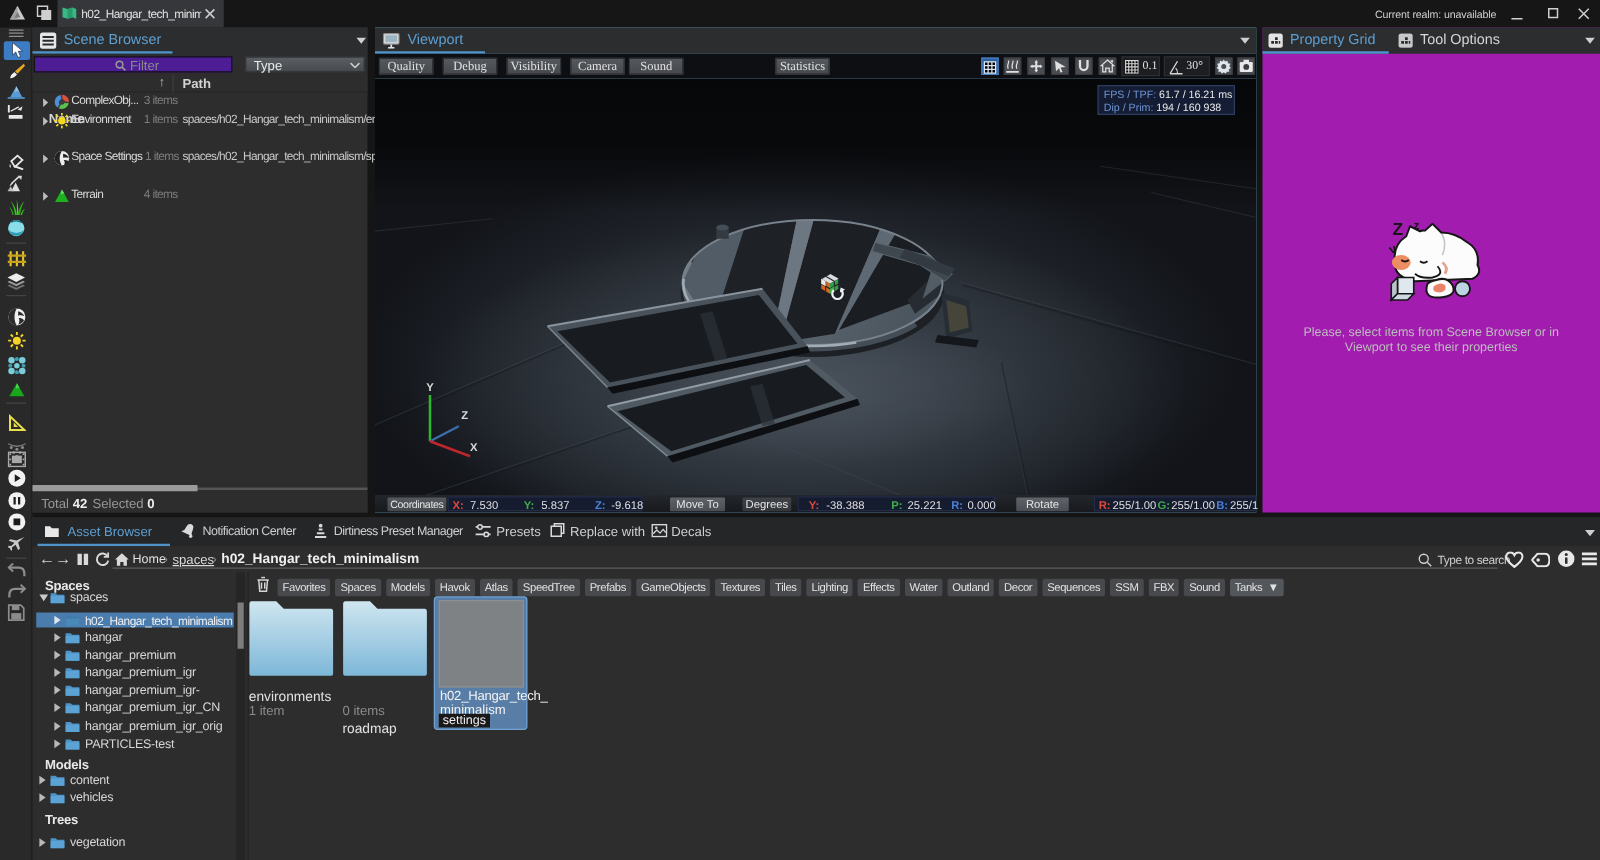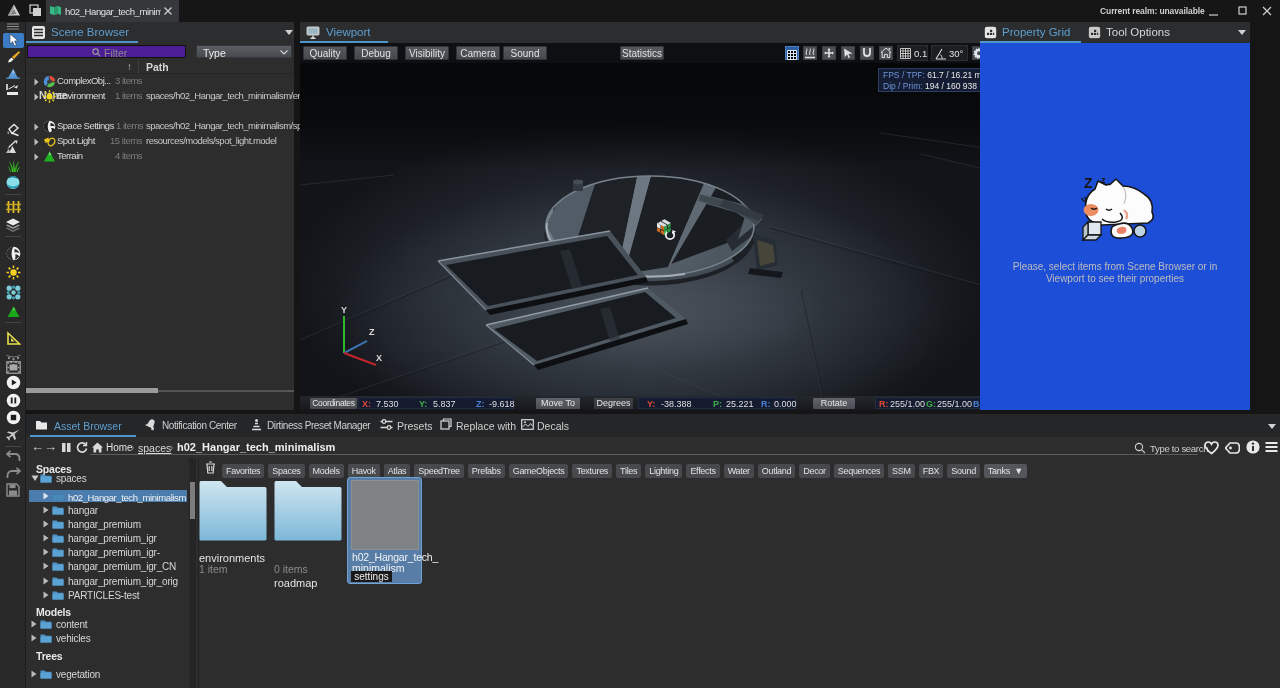--- a/index.html
+++ b/index.html
@@ -43,21 +43,21 @@
     <div class="abs" style="left:46px;top:0;width:133px;height:22px;background:#35373a;">
       <svg class="abs" style="left:3px;top:4px;" width="13" height="13" viewBox="0 0 13 13">
         <path d="M1 2 L5 3.2 L9 2 L12 3.2 L12 11 L9 9.8 L5 11 L1 9.8 Z" fill="#37b884"></path>
         <path d="M5 3.2 L9 2 L9 9.8 L5 11 Z" fill="#2a9a6c"></path>
       </svg>
       <span class="abs" style="left:19px;top:5.5px;width:96px;overflow:hidden;white-space:nowrap;font-size:9.5px;letter-spacing:-0.4px;color:#e3e3e3;">h02_Hangar_tech_minima...</span>
       <svg class="abs" style="left:117px;top:6px;" width="10" height="10" viewBox="0 0 10 10">
         <path d="M1.5 1.5 L8.5 8.5 M8.5 1.5 L1.5 8.5" stroke="#c9c9c9" stroke-width="1.4"></path>
       </svg>
     </div>
-    <span class="abs" style="left:1100px;top:5.5px;font-size:8.5px;letter-spacing:-0.1px;color:#cfcfcf;font-weight:bold;">Current realm: unavailable</span>
+    <span class="abs" style="left:1100px;top:5.5px;font-size:8.5px;letter-spacing:-0.1px;color:#cfcfcf;">Current realm: unavailable</span>
     <svg class="abs" style="left:1209px;top:7px;" width="10" height="10" viewBox="0 0 10 10">
         <path d="M0 8 H9" stroke="#cfcfcf" stroke-width="1.2"></path>
       </svg>
     <svg class="abs" style="left:1238px;top:6px;" width="10" height="10" viewBox="0 0 10 10">
         <rect x="1" y="1" width="7" height="7" fill="none" stroke="#cfcfcf" stroke-width="1.2"></rect>
       </svg>
     <svg class="abs" style="left:1262px;top:6px;" width="10" height="10" viewBox="0 0 10 10">
         <path d="M1 1 L9 9 M9 1 L1 9" stroke="#cfcfcf" stroke-width="1.2"></path>
       </svg>
   </div>
@@ -312,67 +312,59 @@
         <svg class="abs" style="left:17px;top:1px;" width="13" height="13" viewBox="0 0 13 13">
           <circle cx="6.5" cy="6.5" r="5.8" fill="#ededed"></circle>
           <path d="M6.5 0.7 A5.8 5.8 0 0 0 6.5 12.3 C4.2 9 4.2 4 6.5 0.7 Z" fill="#222"></path>
           <path d="M7.5 3 C9.5 3.2 11.2 4.5 12 6.3 C10.5 5.8 8.8 5.8 7.5 6.2 Z" fill="#222"></path>
           <path d="M8 8 C10 7.8 11.5 8.4 12.1 9.5 C11 11 9.5 12 8.2 12.2 C9 10.8 9 9.2 8 8 Z" fill="#222"></path>
         </svg>
         <span class="abs" style="left:31px;top:1px;">Space Settings</span>
         <span class="abs" style="left:90px;top:1px;color:#7d7d7d;">1 items</span>
         <span class="abs" style="left:120px;top:1px;color:#c9c9c9;">spaces/h02_Hangar_tech_minimalism/spa</span>
       </div>
-      <div class="abs" style="left:0;top:60px;width:268px;height:15px;">
-        <svg class="abs" style="left:8px;top:4px;" width="5" height="8" viewBox="0 0 5 8">
-            <path d="M0.5 0.5 L4.5 4 L0.5 7.5 Z" fill="#bdbdbd"></path>
-          </svg>
-        <svg class="abs" style="left:17px;top:1px;" width="13" height="13" viewBox="0 0 13 13">
-          <path d="M1 4.5 L5.5 2.5 L6.5 6.5 L2.5 8 Z" fill="#e8c21d"></path>
-          <ellipse cx="8.5" cy="7" rx="3" ry="4" transform="rotate(35 8.5 7)" fill="none" stroke="#e8c21d" stroke-width="1.4"></ellipse>
-        </svg>
-        <span class="abs" style="left:31px;top:1px;">Spot Light</span>
-        <span class="abs" style="left:84px;top:1px;color:#7d7d7d;">15 items</span>
-        <span class="abs" style="left:120px;top:1px;color:#c9c9c9;">resources/models/spot_light.model</span>
-      </div>
       <div class="abs" style="left:0;top:75px;width:268px;height:15px;">
         <svg class="abs" style="left:8px;top:4px;" width="5" height="8" viewBox="0 0 5 8">
             <path d="M0.5 0.5 L4.5 4 L0.5 7.5 Z" fill="#bdbdbd"></path>
           </svg>
         <svg class="abs" style="left:17px;top:1px;" width="13" height="13" viewBox="0 0 13 13">
           <path d="M6.5 1.5 L12 11.5 L1 11.5 Z" fill="#1fb01f"></path>
           <path d="M6.5 1.5 L8.7 5.5 L7.2 4.4 L5.7 5.6 Z" fill="#7fe87f"></path>
         </svg>
         <span class="abs" style="left:31px;top:1px;">Terrain</span>
         <span class="abs" style="left:89px;top:1px;color:#7d7d7d;">4 items</span>
       </div>
     </div>
 
     <div class="abs" style="left:0;top:366px;width:268px;height:6px;">
       <div class="abs" style="left:0;top:2px;width:268px;height:1.5px;background:#555;"></div>
       <div class="abs" style="left:0;top:0;width:132px;height:5px;background:#9b9b9b;"></div>
+    </div>
+    <div class="abs" style="left:0;top:372px;width:268px;height:16px;background:#2d2d2d;">
+      <span class="abs" style="left:7px;top:3px;font-size:10.5px;color:#989898;">Total <b style="color:#efefef;">42</b></span>
+      <span class="abs" style="left:48px;top:3px;font-size:10.5px;color:#989898;">Selected <b style="color:#efefef;">0</b></span>
     </div>
   </div>
 
   <div class="abs" id="viewport" style="left:300px;top:22px;width:705px;height:388px;background:#7dd3fc;">
 
     <div class="abs panelhead" style="left:0;top:0;width:705px;height:21px;">
       <svg class="abs" style="left:6px;top:4px;" width="14" height="13" viewBox="0 0 14 13">
         <rect x="0.8" y="0.8" width="12.4" height="8.4" rx="1" fill="#e3e3e3" stroke="#8a8a8a"></rect>
         <rect x="2.2" y="2.2" width="9.6" height="5.6" fill="#9ab4c4"></rect>
         <path d="M7 9.5 V11.5 M4.5 12.2 H9.5" stroke="#e3e3e3" stroke-width="1.4"></path>
       </svg>
       <span class="abs blue" style="left:26px;top:4px;font-size:11.5px;">Viewport</span>
       <svg class="abs" style="left:692px;top:8px;" width="8" height="6" viewBox="0 0 8 6">
           <path d="M0 0 L8 0 L4 5 Z" fill="#cfcfcf"></path>
         </svg>
       <div class="abs" style="left:0;top:19px;width:88px;height:2px;background:#4f94c9;"></div>
     </div>
 
-    <div class="abs" style="left:0;top:21px;width:705px;height:20px;background:#0e0f12;">
+    <div class="abs" style="left:0;top:21px;width:705px;height:20px;background:#0e0f12;font-family:Liberation Serif, serif;">
       <div class="abs vbtn" style="left:3px;">Quality</div>
       <div class="abs vbtn" style="left:54px;">Debug</div>
       <div class="abs vbtn" style="left:105px;">Visibility</div>
       <div class="abs vbtn" style="left:156px;">Camera</div>
       <div class="abs vbtn" style="left:203px;">Sound</div>
       <div class="abs vbtn" style="left:272px;margin-left:48px;">Statistics</div>
 
       <div class="abs" style="left:485px;top:3px;width:14px;height:14px;background:#2e5f9e;border:1px solid #4a7fc0;">
         <svg width="12" height="12" viewBox="0 0 12 12" style="margin:0px;">
             <g stroke="#dce8f5" stroke-width="1">
@@ -602,21 +594,21 @@
         <span class="abs" style="left:3px;"><b style="color:#e04838;">R:</b></span>
           <span class="abs" style="left:14px;">255/1.00</span>
         <span class="abs" style="left:50px;"><b style="color:#3fae4a;">G:</b></span>
           <span class="abs" style="left:61px;">255/1.00</span>
         <span class="abs" style="left:97px;"><b style="color:#4a7fd6;">B:</b></span>
           <span class="abs" style="left:108px;">255/1</span>
       </div>
     </div>
   </div>
 
-  <div class="abs" id="right" style="left:980px;top:22px;width:270px;height:388px;background:#1d4ed8;">
+  <div class="abs" id="right" style="left:1010px;top:22px;width:270px;height:388px;background:#a21caf;">
     <div class="abs panelhead" style="left:0;top:0;width:270px;height:21px;">
       <svg class="abs" style="left:4px;top:4px;" width="13" height="13" viewBox="0 0 13 13">
         <rect x="0.8" y="0.8" width="11.4" height="11.4" rx="2" fill="#e4e4e4"></rect>
         <g fill="#2b2b2b">
             <rect x="3" y="6.8" width="2.2" height="2.2"></rect>
             <rect x="6" y="6.8" width="2.2" height="2.2"></rect>
             <rect x="6" y="3.8" width="2.2" height="2.2"></rect>
             <rect x="9" y="6.8" width="1.2" height="2.2"></rect>
           </g>
       </svg>

